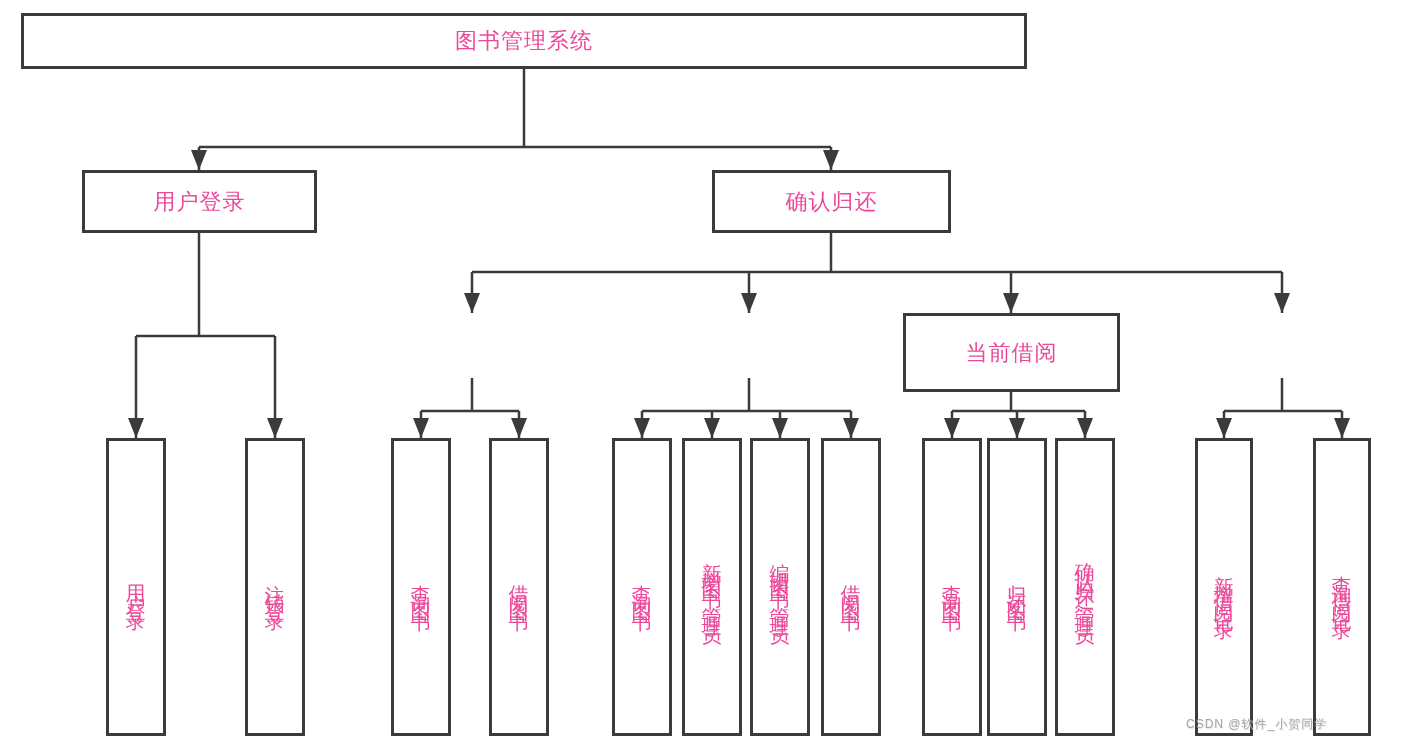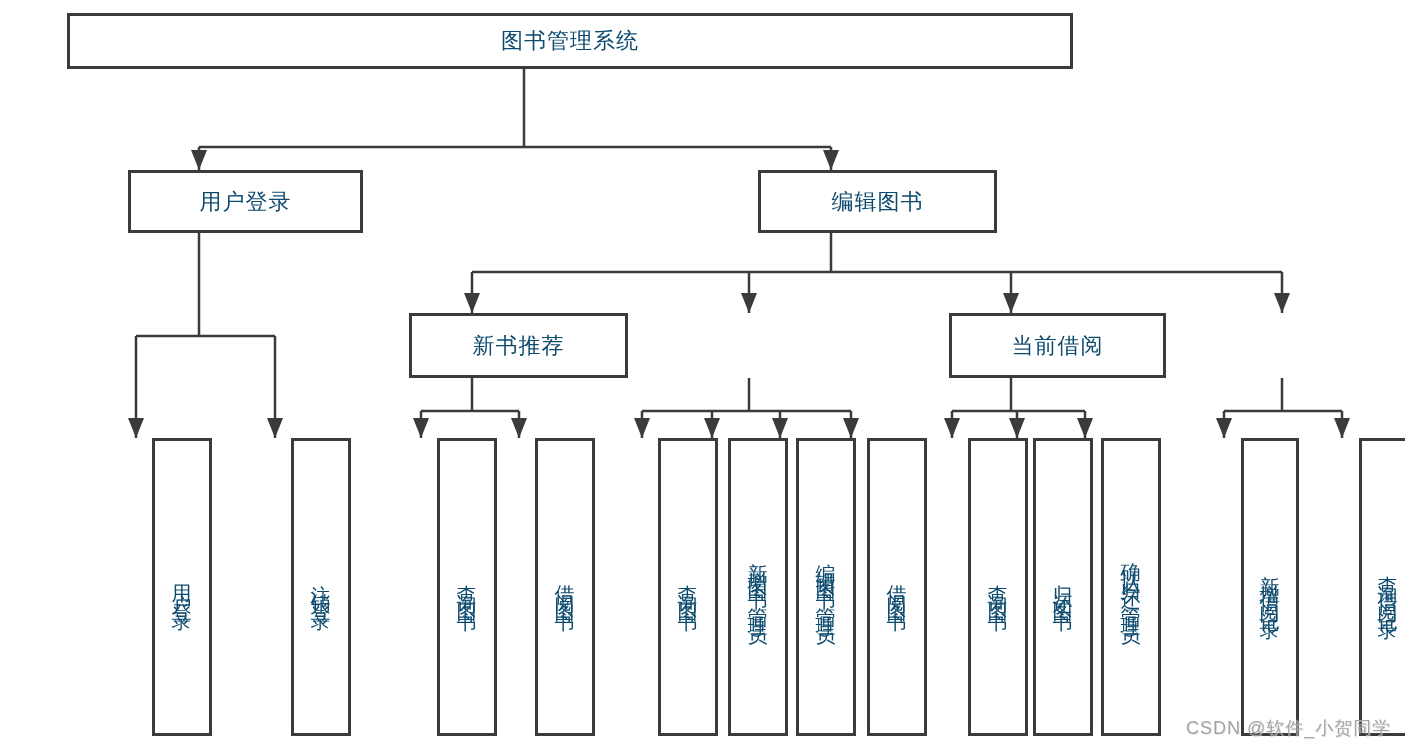--- a/index.html
+++ b/index.html
@@ -23,64 +23,63 @@
     height: 747px;
   }
   .node {
     position: absolute;
     box-sizing: border-box;
     border: 3px solid #3b3b3b;
     background: #ffffff;
     display: flex;
     align-items: center;
     justify-content: center;
-    color: #0c4a6e;
-    margin-left: 46px;
+    color: #ec4899;
   }
   .hnode span {
     font-size: 22px;
     letter-spacing: 1px;
     white-space: nowrap;
   }
   .leaf span {
     font-size: 20px;
     line-height: 1;
     writing-mode: vertical-rl;
     text-orientation: mixed;
     letter-spacing: 9px;
     white-space: nowrap;
   }
   
   .root { left: 21px;   top: 13px;  width: 1006px; height: 56px; }
   .l2a  { left: 82px;   top: 170px; width: 235px;  height: 63px; }
   .l2b  { left: 712px;  top: 170px; width: 239px;  height: 63px; }
   .l3a  { left: 363px;  top: 313px; width: 219px;  height: 65px; }
   .l3b  { left: 639px;  top: 313px; width: 221px;  height: 65px; }
-  .l3c  { left: 903px;  top: 313px; width: 217px;  height: 65px; }
+  .l3c  { left: 903px;  top: 313px; width: 217px;  height: 79px; }
   .l3d  { left: 1174px; top: 313px; width: 215px;  height: 65px; }
   
   .leaf { top: 438px; height: 298px; }
   .a1 { left: 106px;  width: 60px; }
   .a2 { left: 245px;  width: 60px; }
   .b1 { left: 391px;  width: 60px; }
   .b2 { left: 489px;  width: 60px; }
   .c1 { left: 612px;  width: 60px; }
   .c2 { left: 682px;  width: 60px; }
   .c3 { left: 750px;  width: 60px; }
   .c4 { left: 821px;  width: 60px; }
   .d1 { left: 922px;  width: 60px; }
   .d2 { left: 987px;  width: 60px; }
   .d3 { left: 1055px; width: 60px; }
   .e1 { left: 1195px; width: 58px; }
   .e2 { left: 1313px; width: 58px; }
   .watermark {
     position: absolute;
     left: 1186px;
     top: 716px;
-    font-size: 18px;
+    font-size: 12px;
     color: rgba(158, 158, 158, 0.95);
     letter-spacing: 1px;
     white-space: nowrap;
     text-shadow: 1px 1px 0 rgba(220, 220, 220, 0.6);
     z-index: 5;
   }
 </style>
 </head>
 <body>
 
@@ -105,26 +104,23 @@
   </svg>
 
   <div class="node hnode root">
     <span>图书管理系统</span>
   </div>
 
   <div class="node hnode l2a">
     <span>用户登录</span>
   </div>
   <div class="node hnode l2b">
-    <span>编辑图书</span>
+    <span>确认归还</span>
   </div>
 
-  <div class="node hnode l3a">
-    <span>新书推荐</span>
-  </div>
   <div class="node hnode l3c">
     <span>当前借阅</span>
   </div>
 
   <div class="node leaf a1">
     <span>用户登录</span>
   </div>
   <div class="node leaf a2">
     <span>注销登录</span>
   </div>

